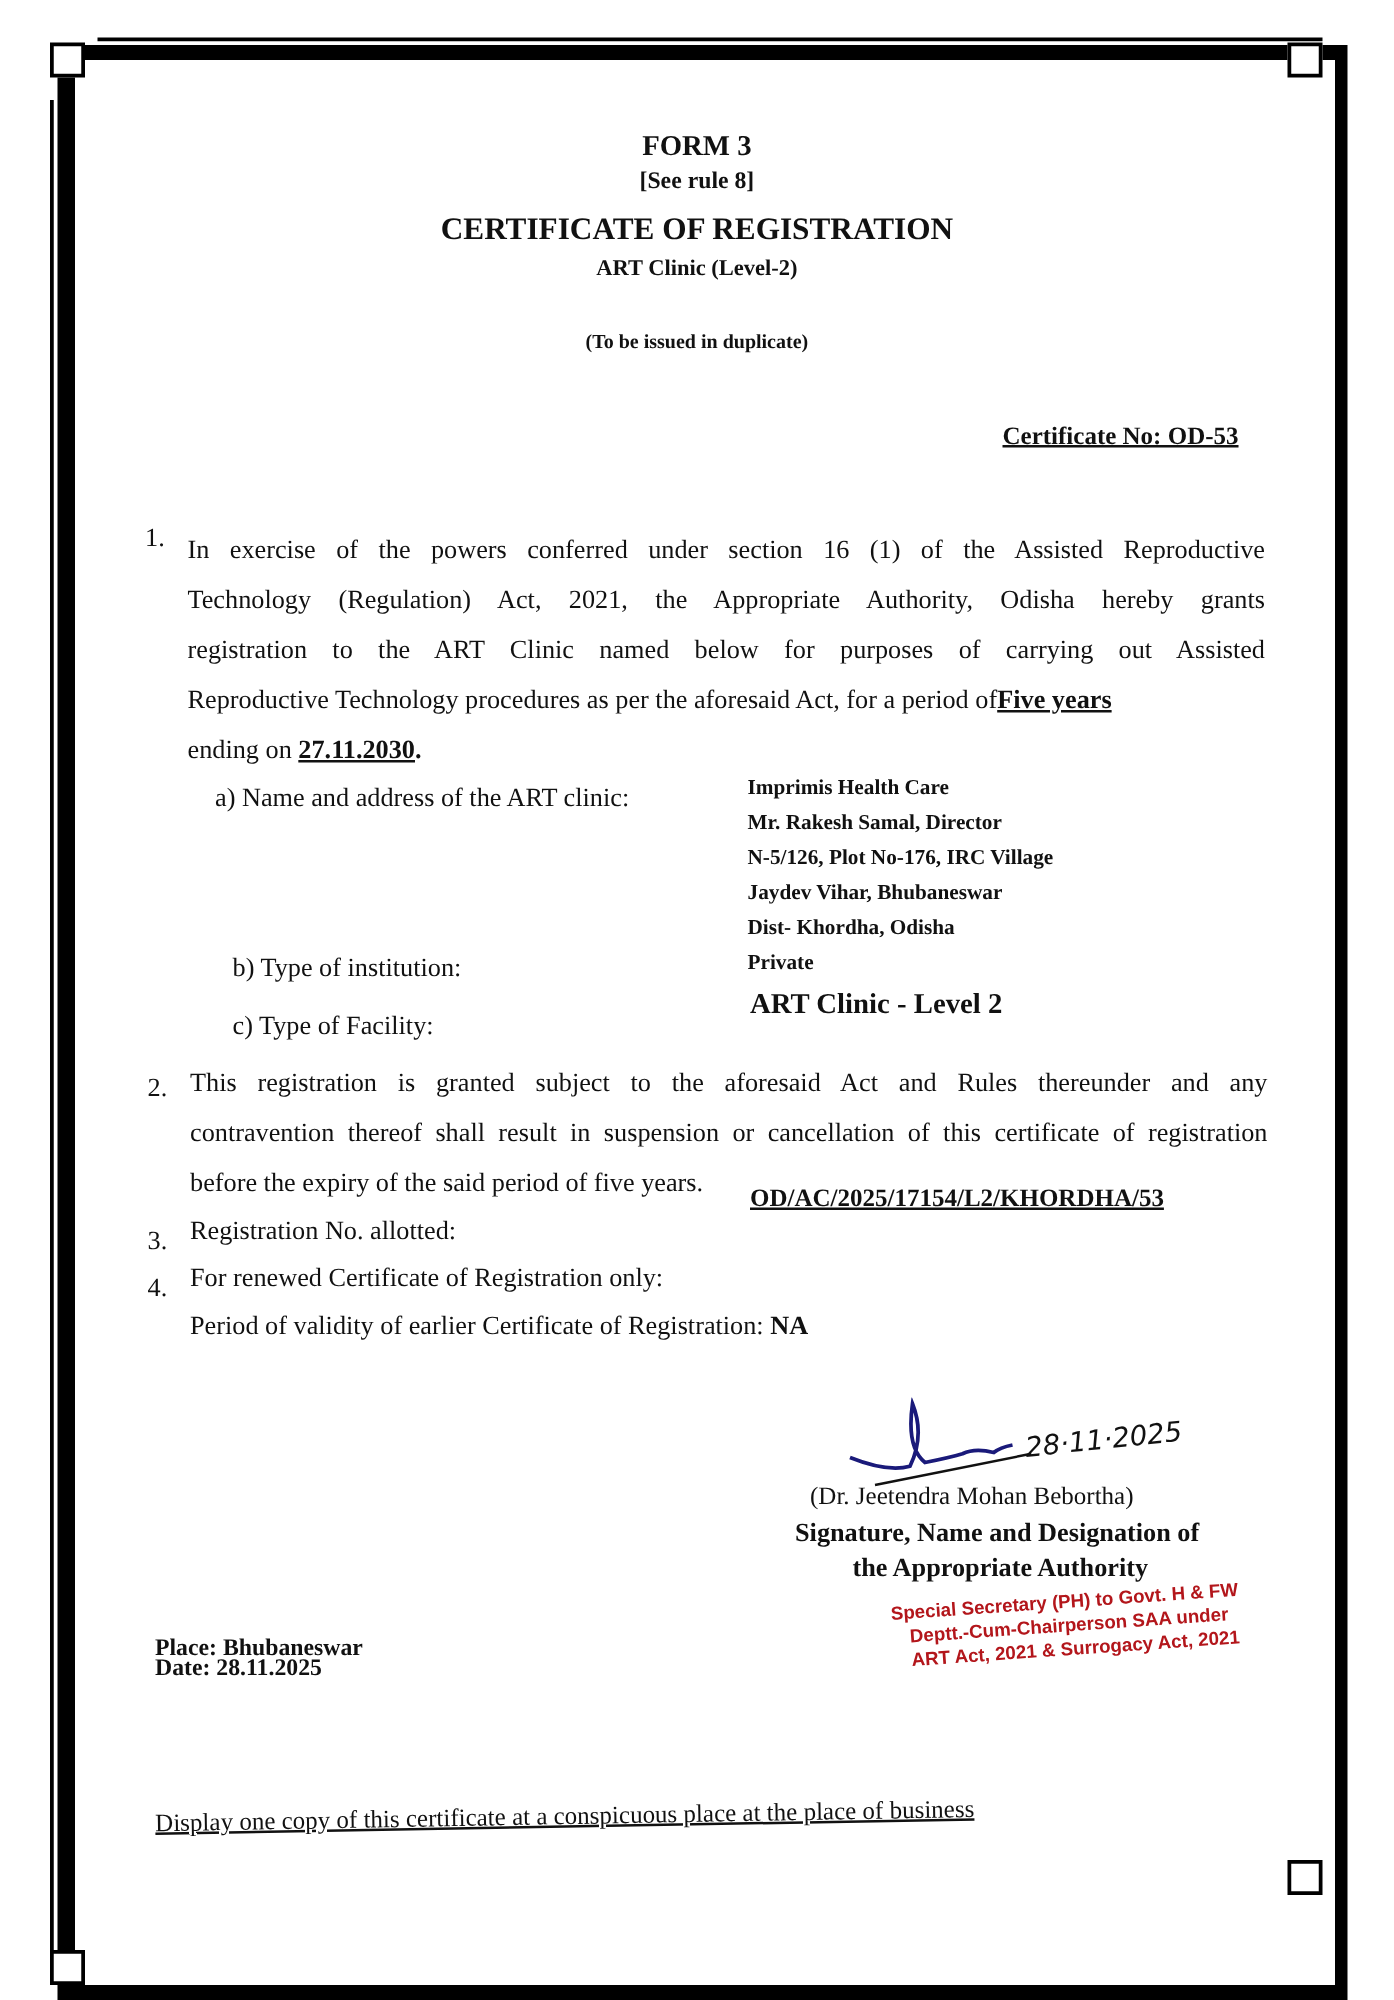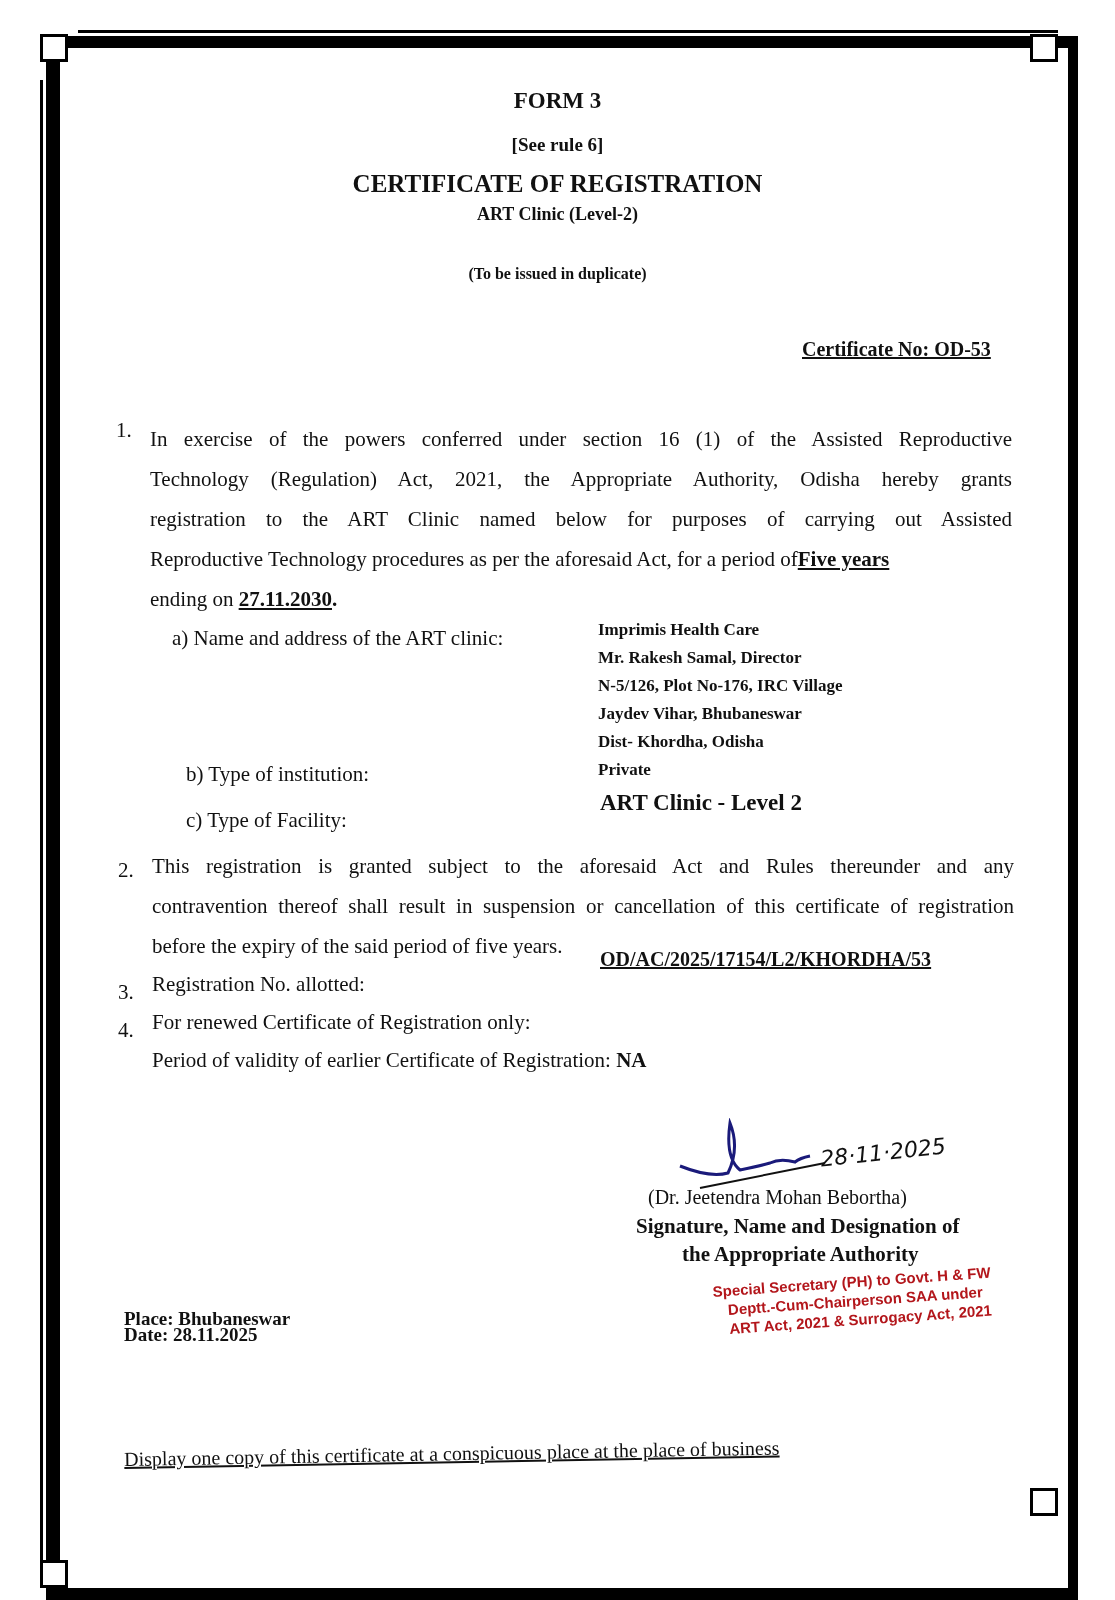--- a/index.html
+++ b/index.html
@@ -24,22 +24,22 @@
 <body>
 
 <div class="border-outer"></div>
 <div class="border-inner"></div>
 <div class="border-inner-top"></div>
 <div class="corner" style="left:40px;top:34px;"></div>
 <div class="corner" style="left:1030px;top:34px;"></div>
 <div class="corner" style="left:1030px;top:1488px;"></div>
 <div class="corner" style="left:40px;top:1560px;"></div>
 
-<div class="abs center b" style="top:88px;font-size:23px;">FORM 3</div>
-<div class="abs center b" style="top:134px;font-size:19px;">[See rule 6]</div>
+<div class="abs center b" style="top:104px;font-size:23px;">FORM 3</div>
+<div class="abs center b" style="top:134px;font-size:19px;">[See rule 8]</div>
 <div class="abs center b" style="top:170px;font-size:25px;">CERTIFICATE OF REGISTRATION</div>
 <div class="abs center b" style="top:204px;font-size:18px;font-family:Liberation Serif, serif;">ART Clinic (Level-2)</div>
 <div class="abs center b" style="top:265px;font-size:16px;">(To be issued in duplicate)</div>
 
 <div class="abs b u" style="left:802px;top:338px;font-size:20px;">Certificate No: OD-53</div>
 
 <div class="abs body-text" style="left:116px;top:418px;">1.</div>
 <div class="para body-text" style="left:150px;top:419px;width:862px;">
   <div style="text-align:justify;text-align-last:justify;">In exercise of the powers conferred under section 16 (1) of the Assisted Reproductive</div>
   <div style="text-align:justify;text-align-last:justify;">Technology (Regulation) Act, 2021, the Appropriate Authority, Odisha hereby grants</div>

